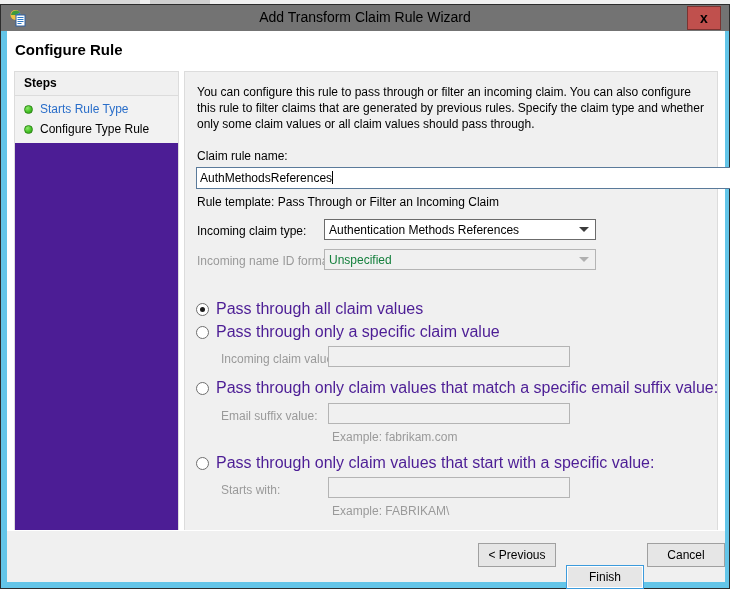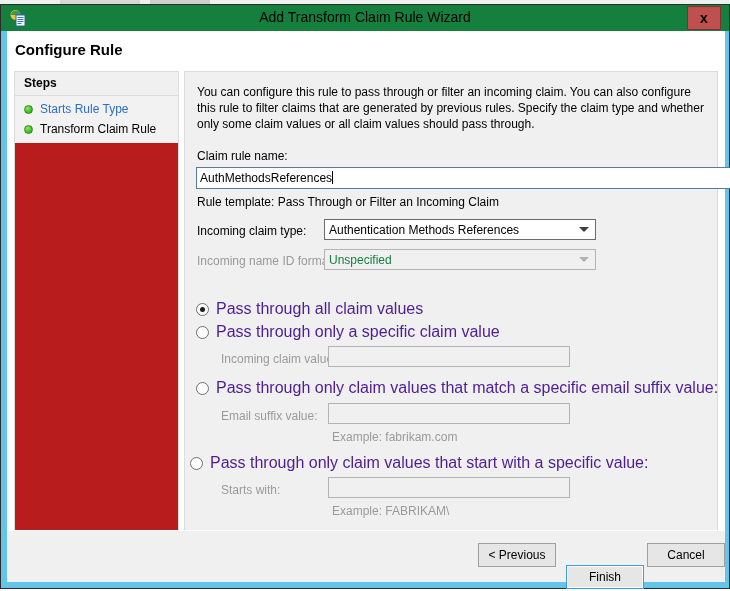--- a/index.html
+++ b/index.html
@@ -46,21 +46,21 @@
     width: 730px;
     height: 585px;
     background: #63c5e8;
     border: 1px solid #2c2c2c;
     box-sizing: border-box;
   }
 
   .titlebar {
     position: relative;
     height: 26px;
-    background: #15803d;
+    background: #737373;
   }
   .titlebar-icon {
     position: absolute;
     left: 8px; top: 4px;
     width: 18px; height: 18px;
   }
   .titlebar-text {
     position: absolute;
     left: 0; right: 0; top: 4px;
     text-align: center;
@@ -105,21 +105,21 @@
     font-weight: bold;
     color: #000000;
   }
 
   
   .sidebar {
     position: absolute;
     left: 7px; top: 40px;
     width: 165px;
     height: 504px;
-    background: #b91c1c;
+    background: #4c1d95;
     border: 1px solid #dcdcdc;
     box-sizing: border-box;
   }
   .sidebar-header {
     height: 24px;
     background: #f0f0f0;
     border-bottom: 1px solid #dcdcdc;
     box-sizing: border-box;
   }
   .sidebar-header span {
@@ -346,21 +346,21 @@
       <div class="sidebar-header">
         <span>Steps</span>
       </div>
       <div class="sidebar-list">
         <div class="step-item">
           <span class="step-bullet"></span>
           <span class="step-label link">Starts Rule Type</span>
         </div>
         <div class="step-item">
           <span class="step-bullet"></span>
-          <span class="step-label">Transform Claim Rule</span>
+          <span class="step-label">Configure Type Rule</span>
         </div>
       </div>
     </div>
 
     <div class="content">
 
       <div class="intro">You can configure this rule to pass through or filter an incoming claim. You can also configure this rule to filter claims that are generated by previous rules. Specify the claim type and whether only some claim values or all claim values should pass through.</div>
 
       <div class="field-label" style="left:12px; top:77px;">Claim rule name:</div>
 
@@ -401,21 +401,21 @@
       <div class="radio-row" style="left:11px; top:307px;">
         <span class="radio"></span>
         <span class="radio-label">Pass through only claim values that match a specific email suffix value:</span>
       </div>
       <div class="field-label dim" style="left:36px; top:337px;">Email suffix value:</div>
       <div class="txtbox disabled" style="left:143px; top:331px; width:242px; height:21px;">
         <span></span>
       </div>
       <div class="example" style="left:147px; top:358px;">Example: fabrikam.com</div>
 
-      <div class="radio-row" style="left:5px; top:382px;">
+      <div class="radio-row" style="left:11px; top:382px;">
         <span class="radio"></span>
         <span class="radio-label">Pass through only claim values that start with a specific value:</span>
       </div>
       <div class="field-label dim" style="left:36px; top:411px;">Starts with:</div>
       <div class="txtbox disabled" style="left:143px; top:405px; width:242px; height:21px;">
         <span></span>
       </div>
       <div class="example" style="left:147px; top:432px;">Example: FABRIKAM\</div>
 
     </div>

